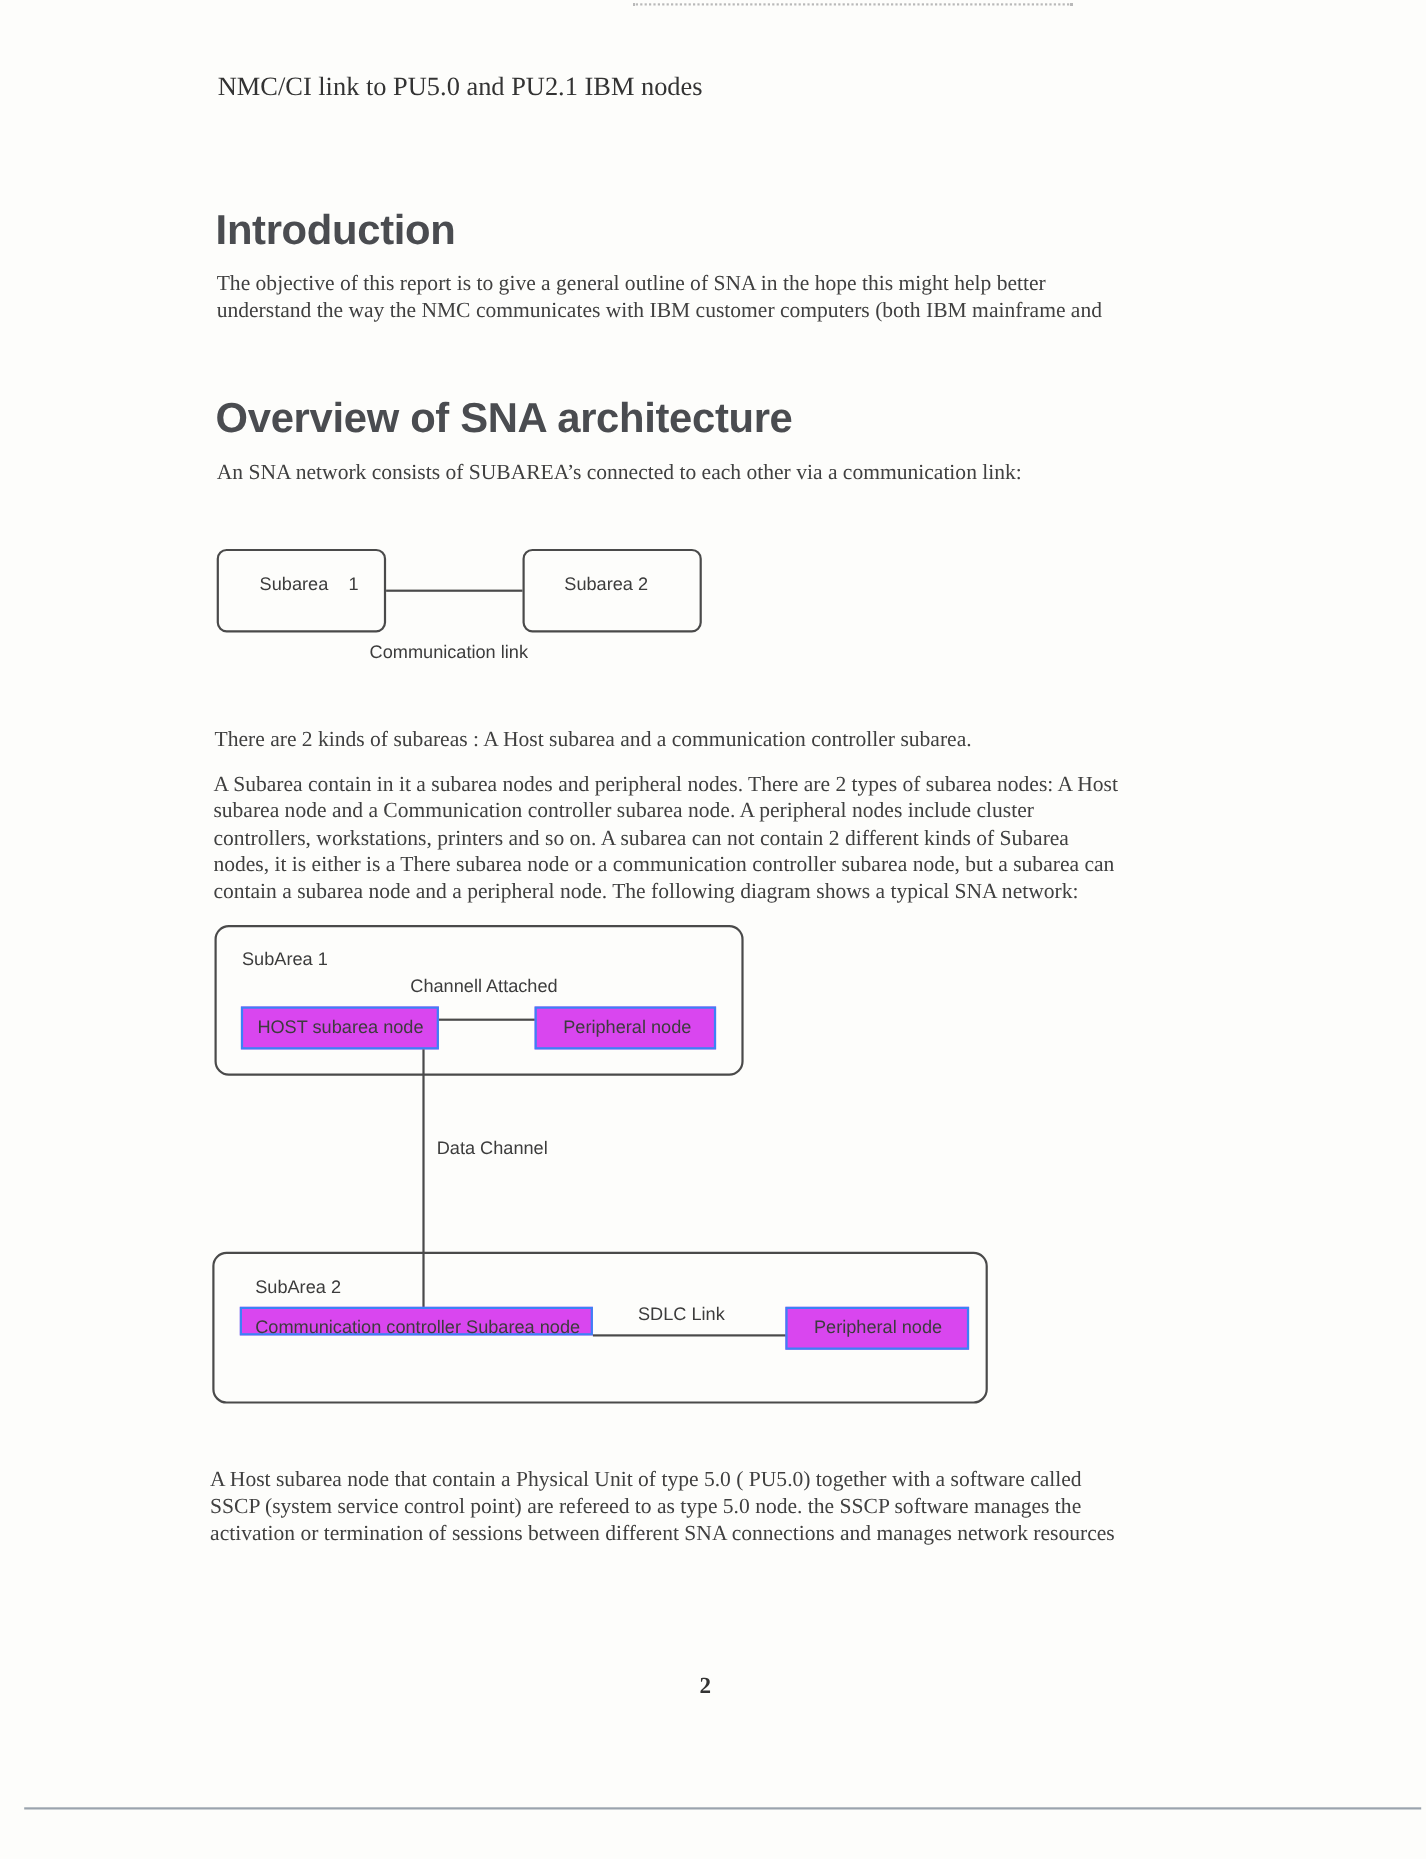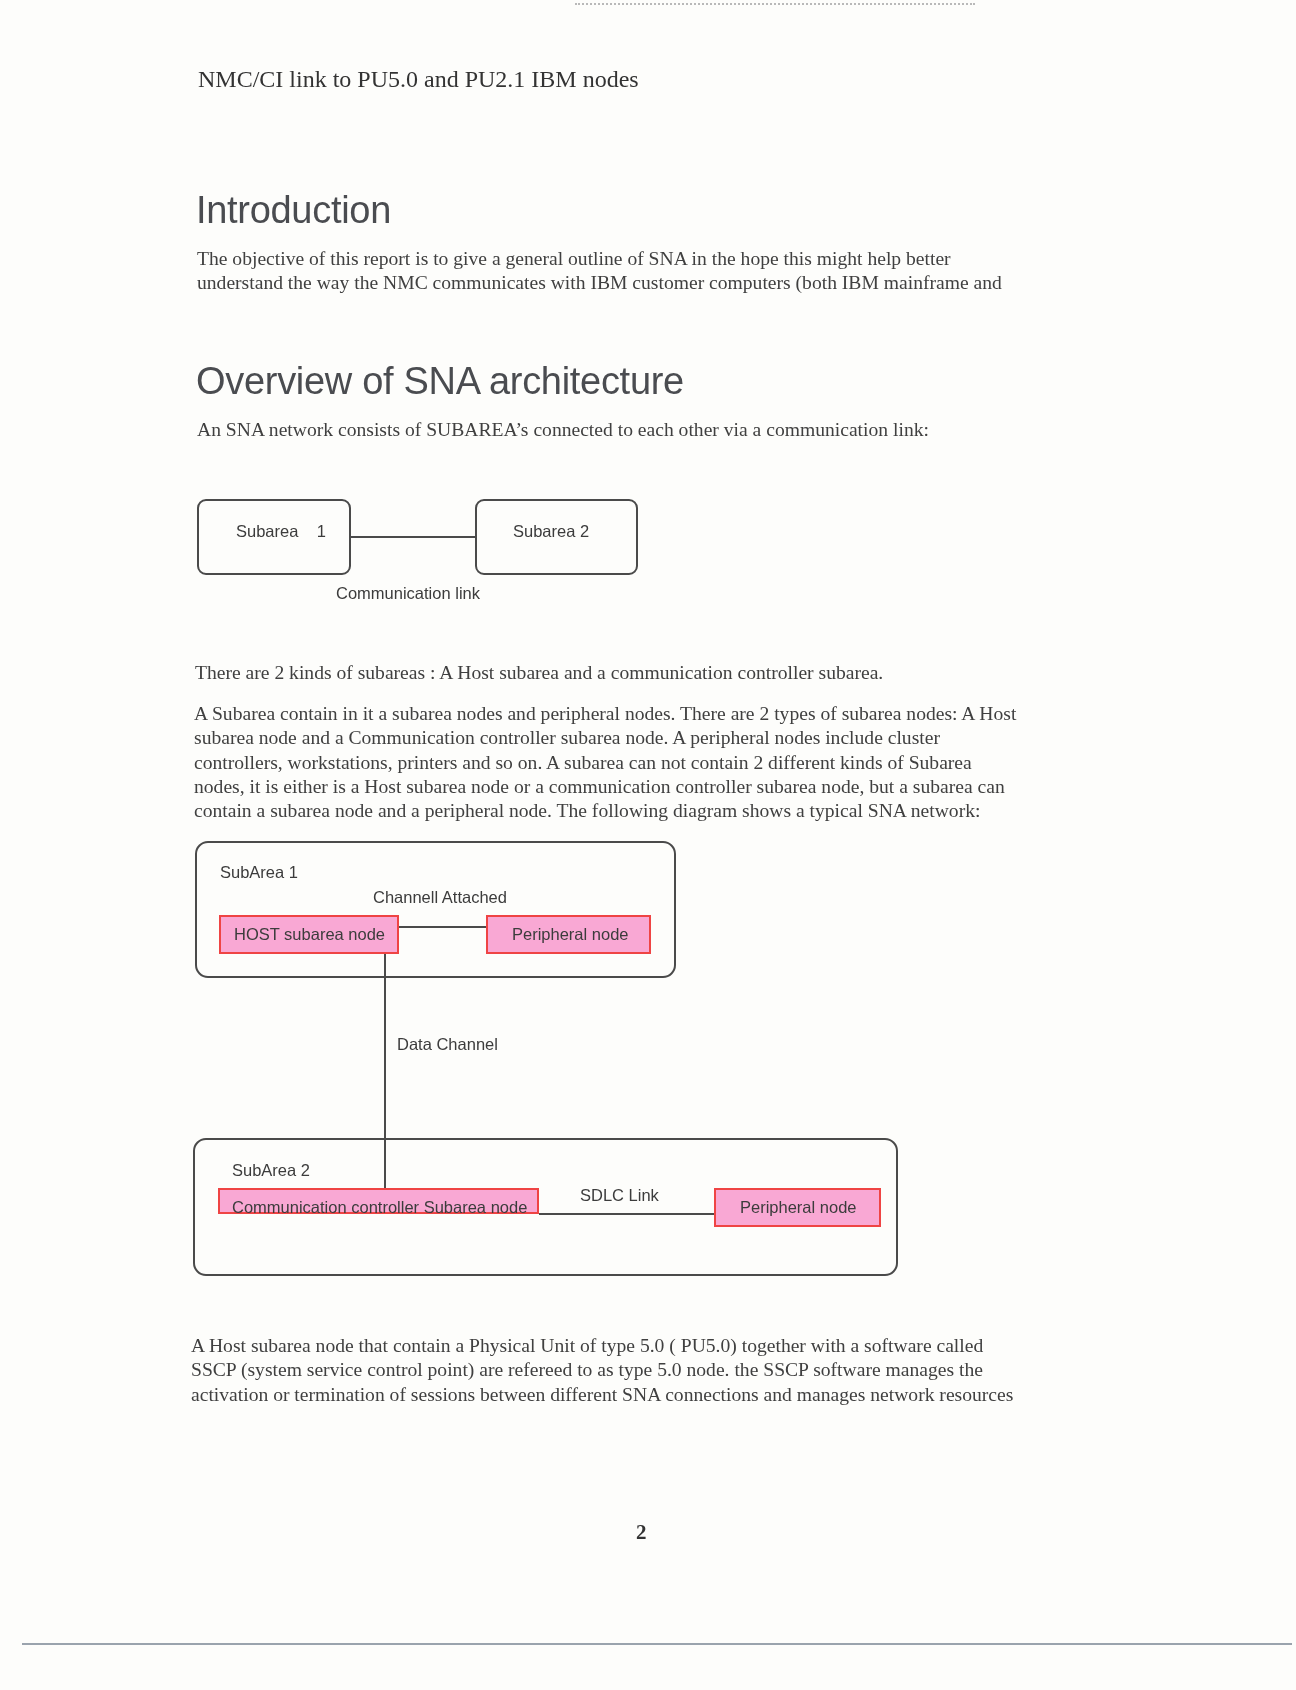--- a/index.html
+++ b/index.html
@@ -5,29 +5,29 @@
   html, body { margin: 0; padding: 0; }
   body {
     width: 1296px; height: 1690px; position: relative; overflow: hidden;
     background: #fdfdfb; color: #3a3a3a;
   }
   .abs { position: absolute; }
   .serif { font-family: "Liberation Serif", "DejaVu Serif", serif; }
   .header-line { left: 198px; top: 66px; font-size: 24px; color: #333; }
   h1.section {
     margin: 0; font-family: "Liberation Sans", "DejaVu Sans", sans-serif;
-    font-weight: normal; color: #4a4c50; font-size: 38px; letter-spacing: -0.3px;
+    font-weight: bold; color: #4a4c50; font-size: 38px; letter-spacing: -0.3px;
   }
   .para {
     font-family: "Liberation Serif", "DejaVu Serif", serif;
     font-size: 19.6px; line-height: 24.3px; color: #404040; margin: 0;
   }
   .lbl { font-family: "Liberation Sans", "DejaVu Sans", sans-serif; font-size: 16.5px; color: #3c3c3c; white-space: nowrap; }
   .rbox { border: 2px solid #4a4a4a; border-radius: 9px; box-sizing: border-box; }
-  .sbox { border: 2px solid #ef4444; box-sizing: border-box; background: #f9a8d4; }
+  .sbox { border: 2px solid #3b82f6; box-sizing: border-box; background: #d946ef; }
   .hline { height: 0; border-top: 2px solid #4a4a4a; }
   .vline { width: 0; border-left: 2px solid #4a4a4a; }
   .page-rule { left: 22px; top: 1643px; width: 1270px; height: 0; border-top: 2px solid #9aa3ad; }
   .scan-top { left: 575px; top: 3px; width: 400px; height: 0; border-top: 2px dotted #b9b9b9; }
   .pagenum { left: 636px; top: 1520px; font-size: 21px; font-weight: bold; color: #333; }
 </style>
 </head>
 <body>
 
 <div class="abs scan-top"></div>
@@ -53,21 +53,21 @@
   </div>
   <span class="abs lbl" style="left:336px; top:584px;">Communication link</span>
 </div>
 
 <p class="abs para" style="left:195px; top:661px;">There are 2 kinds of subareas : A Host subarea and a communication controller subarea.</p>
 
 <div class="abs" style="left:194px; top:702px; width:920px;">
   <p class="para">A Subarea contain in it a subarea nodes and peripheral nodes. There are 2 types of subarea nodes: A Host</p>
   <p class="para">subarea node and a Communication controller subarea node. A peripheral nodes include cluster</p>
   <p class="para">controllers, workstations, printers and so on. A subarea can not contain 2 different kinds of Subarea</p>
-  <p class="para">nodes, it is either is a Host subarea node or a communication controller subarea node, but a subarea can</p>
+  <p class="para">nodes, it is either is a There subarea node or a communication controller subarea node, but a subarea can</p>
   <p class="para">contain a subarea node and a peripheral node. The following diagram shows a typical SNA network:</p>
 </div>
 
 <div class="abs" style="left:0; top:0; width:0; height:0;">
 
   <div class="abs rbox" style="left:195px; top:841px; width:481px; height:137px; border-radius:13px;"></div>
   <span class="abs lbl" style="left:220px; top:863px;">SubArea 1</span>
   <span class="abs lbl" style="left:373px; top:888px;">Channell Attached</span>
   <div class="abs hline" style="left:398px; top:926px; width:89px;"></div>
   <div class="abs sbox" style="left:219px; top:915px; width:180px; height:39px;">

